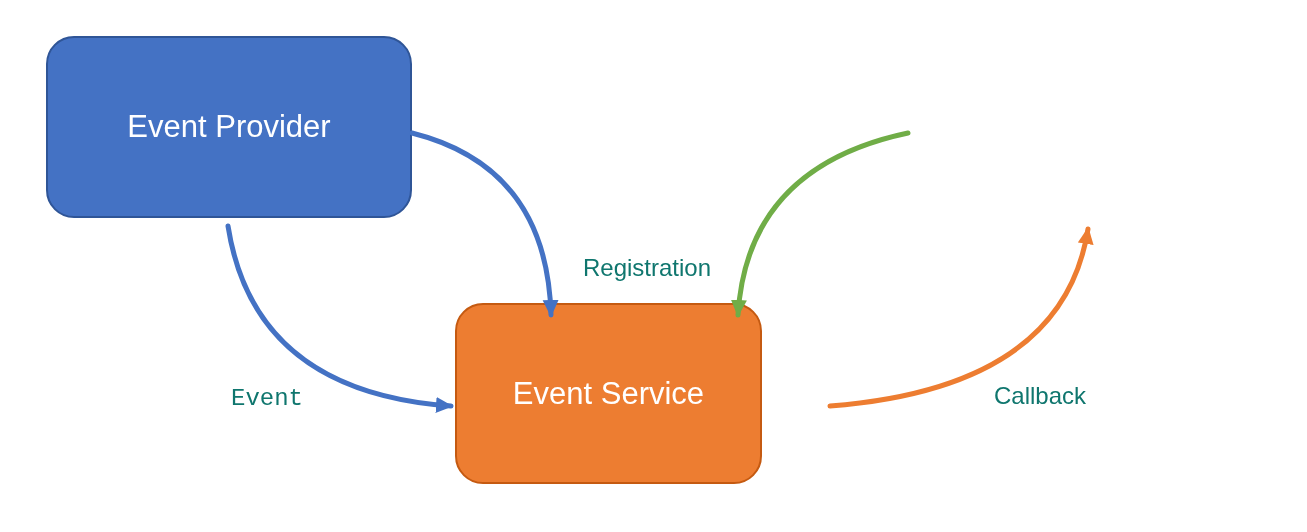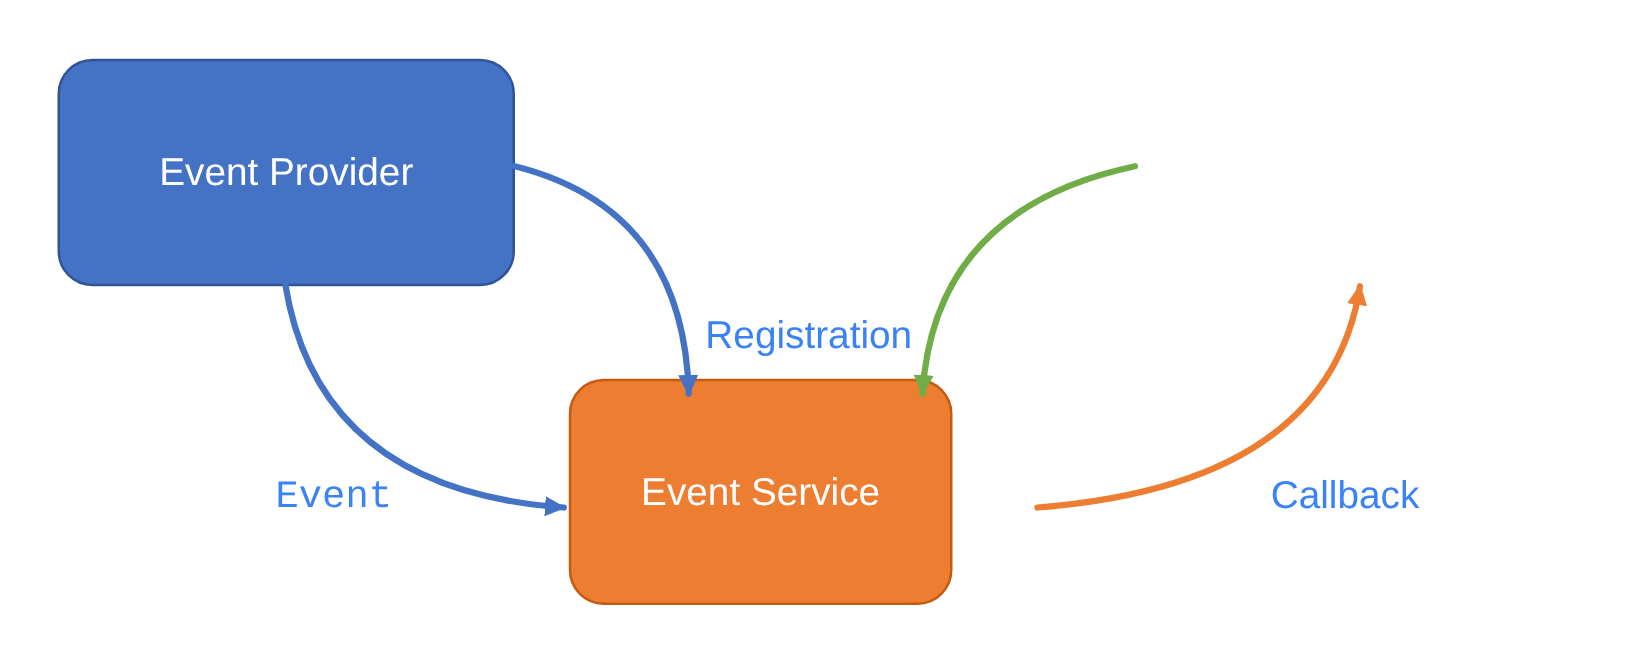--- a/index.html
+++ b/index.html
@@ -22,21 +22,21 @@
     border-style: solid;
     border-width: 2.5px;
     display: flex;
     align-items: center;
     justify-content: center;
     color: #ffffff;
     font-size: 31px;
     z-index: 1;
   }
   .node-provider {
-    left: 46px; top: 47px; width: 366px; height: 182px;
+    left: 46px; top: 36px; width: 366px; height: 182px;
     background: #4472C4; border-color: #2F5597;
   }
   .node-listener {
     left: 908px; top: 45px; width: 365px; height: 180px;
     background: #70AD47; border-color: #548235;
   }
   .node-service {
     left: 455px; top: 303px; width: 307px; height: 181px;
     background: #ED7D31; border-color: #C55A11;
   }
@@ -49,28 +49,28 @@
     pointer-events: none;
   }
   .edge {
     fill: none;
     stroke-width: 5px;
     stroke-linecap: round;
   }
   .edge-label {
     position: absolute;
     transform: translate(-50%, -50%);
-    font-size: 31px;
-    color: #3b82f6;
+    font-size: 24px;
+    color: #0f766e;
     white-space: nowrap;
     z-index: 3;
   }
   #label-registration { left: 647px; top: 268px; }
   #label-event        { left: 267px; top: 398px; font-family: Liberation Mono, monospace; }
-  #label-callback     { left: 1040px; top: 396px; margin-left: 36px; }
+  #label-callback     { left: 1040px; top: 396px; }
 </style>
 </head>
 <body>
 
 <div class="canvas">
 
   <div class="node node-provider">
     <span>Event Provider</span>
   </div>
 

